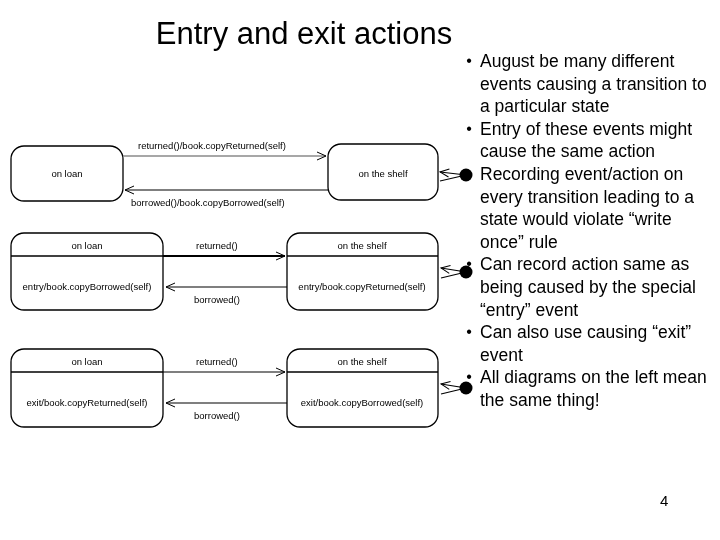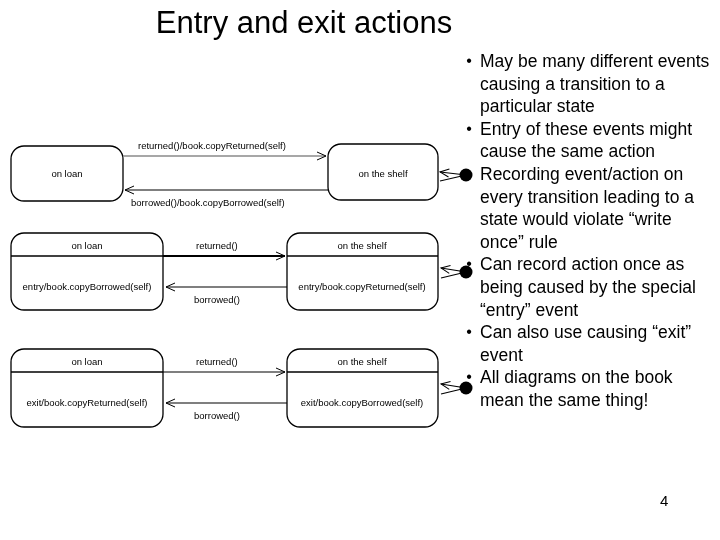--- a/index.html
+++ b/index.html
@@ -13,21 +13,21 @@
     position: relative;
     overflow: hidden;
     font-family: "Liberation Sans", sans-serif;
     color: #000000;
   }
 
   
   #slide-title {
     position: absolute;
     left: 0;
-    top: 5px;
+    top: 16px;
     width: 608px;
     text-align: center;
     font-size: 31px;
     line-height: 36px;
     font-weight: normal;
     letter-spacing: 0px;
     color: #000;
   }
 
   
@@ -163,37 +163,37 @@
 
     <line x1="466" y1="388" x2="441" y2="384" stroke="#000000" stroke-width="1.2" marker-end="url(#arrowOpen)"></line>
     <line x1="466" y1="388" x2="441" y2="394" stroke="#000000" stroke-width="1.2"></line>
     <circle cx="466" cy="388" r="6.5" fill="#000000"></circle>
   </g>
 </svg>
 
 <div id="bullet-list">
   <div class="bullet-item">
     <span class="bullet-marker">•</span>
-    <span class="bullet-text">May be many different events causing a transition to a particular state</span>
+    <span class="bullet-text">August be many different events causing a transition to a particular state</span>
   </div>
   <div class="bullet-item">
     <span class="bullet-marker">•</span>
     <span class="bullet-text">Entry of these events might cause the same action</span>
   </div>
   <div class="bullet-item">
     <span class="bullet-marker">•</span>
     <span class="bullet-text">Recording event/action on every transition leading to a state would violate “write once” rule</span>
   </div>
   <div class="bullet-item">
     <span class="bullet-marker">•</span>
-    <span class="bullet-text">Can record action once as being caused by the special “entry” event</span>
+    <span class="bullet-text">Can record action same as being caused by the special “entry” event</span>
   </div>
   <div class="bullet-item">
     <span class="bullet-marker">•</span>
     <span class="bullet-text">Can also use causing “exit” event</span>
   </div>
   <div class="bullet-item">
     <span class="bullet-marker">•</span>
-    <span class="bullet-text">All diagrams on the book mean the same thing!</span>
+    <span class="bullet-text">All diagrams on the left mean the same thing!</span>
   </div>
 </div>
 
 <div id="page-number">4</div>
 
 </body></html>

